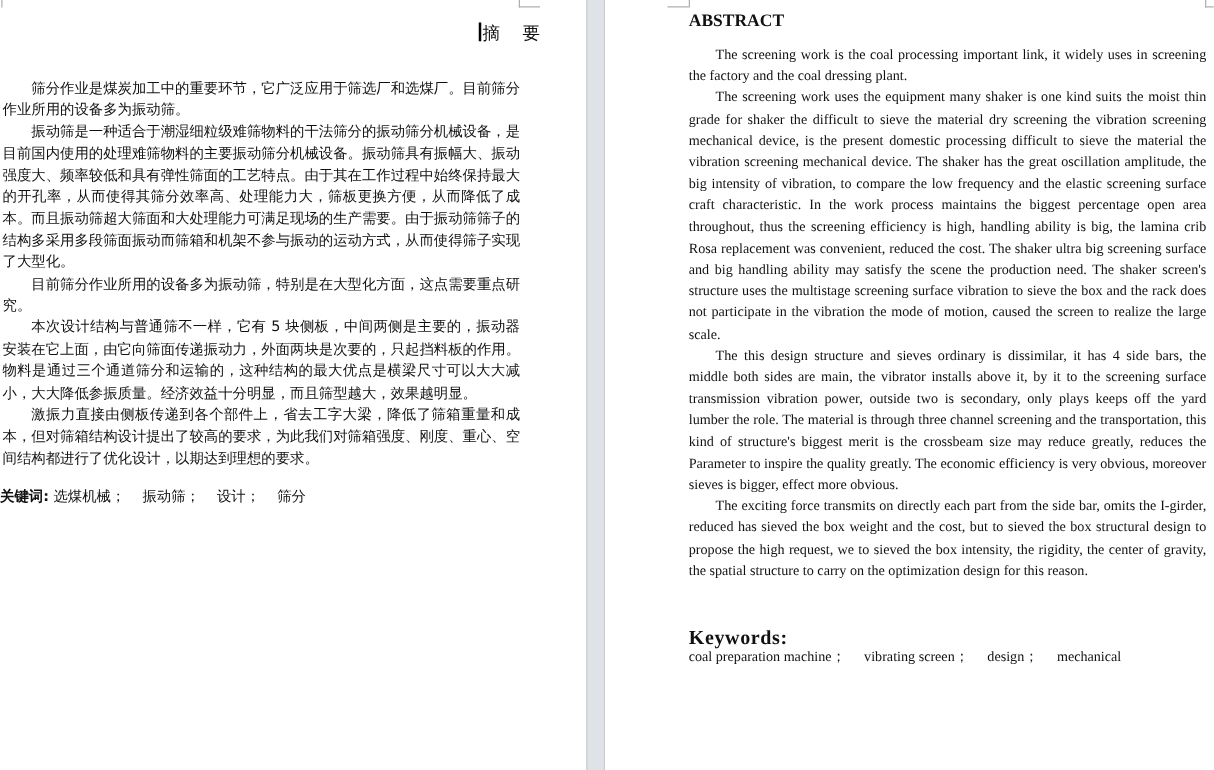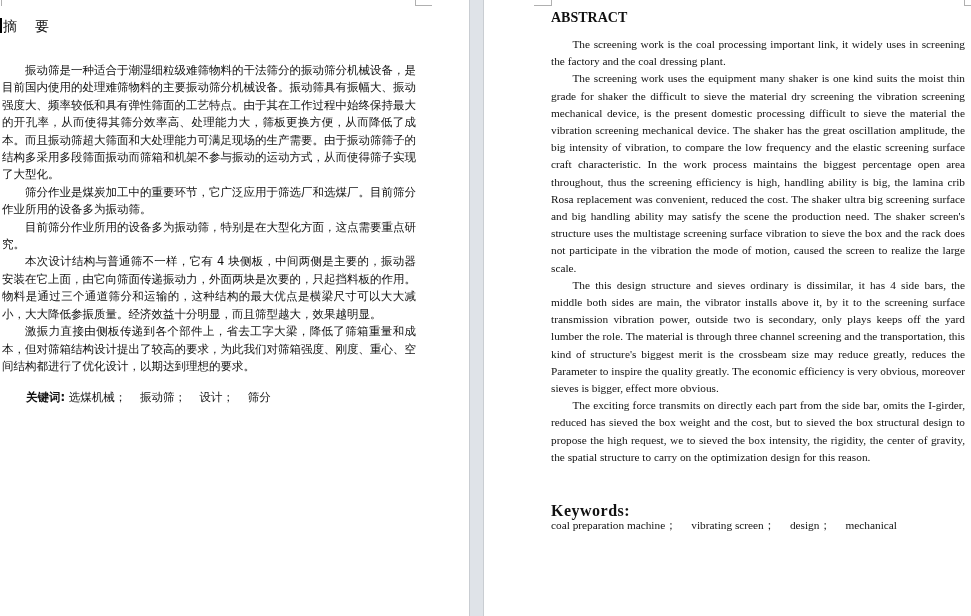--- a/index.html
+++ b/index.html
@@ -16,38 +16,38 @@
     position: absolute; left: 469px; top: 0; width: 15px; height: 616px;
     background: #dfe3e8;
     border-left: 1px solid #c9cdd2;
     border-right: 1px solid #c9cdd2;
     box-sizing: border-box;
   }
   .corner { position: absolute; background: #b0b0b0; }
 
   
   .cn-title {
-    position: absolute; left: 0; width: 416px; top: 18px; text-align: left;
+    position: absolute; left: 16px; width: 416px; top: 18px; text-align: right;
     font-family: Liberation Sans, sans-serif; font-size: 14px; color: #111;
     letter-spacing: 0;
   }
   .cn-title .t1 { margin-right: 18px; }
   .cursor {
     display: inline-block; width: 2px; height: 15px; background: #000;
     vertical-align: -2px; margin-right: 1px;
   }
   .cn-body {
     position: absolute; left: 2px; top: 62px; width: 414px;
     font-family: "DejaVu Sans", sans-serif; font-size: 11.5px; line-height: 17.4px;
     color: #111; text-align: justify;
   }
   .cn-body p { margin: 0; text-indent: 2em; }
   .cn-keywords {
     position: absolute; left: 0; top: 390px; width: 416px;
-    font-family: "DejaVu Sans", sans-serif; font-size: 11.5px; color: #111; margin-left: 26px;
+    font-family: "DejaVu Sans", sans-serif; font-size: 11.5px; color: #111;
   }
   .cn-keywords .kw-label { font-weight: bold; }
   .cn-keywords .kw-item { margin-right: 10px; }
 
   
   .en-title {
     position: absolute; left: 551px; width: 414px; top: 10px; text-align: left;
     font-family: "Liberation Serif", serif; font-weight: bold; font-size: 14px; color: #111;
   }
   .en-body {
@@ -74,24 +74,24 @@
 
   <div class="corner" style="left:1px; top:0; width:1px; height:6px;"></div>
   <div class="corner" style="left:415px; top:0; width:1px; height:6px;"></div>
   <div class="corner" style="left:415px; top:5px; width:17px; height:1px;"></div>
 
   <div class="cn-title">
     <span class="cursor"></span><span class="t1">摘</span><span>要</span>
   </div>
 
   <div class="cn-body">
+    <p>筛分作业是煤炭加工中的重要环节，它广泛应用于筛选厂和选煤厂。目前筛分作业所用的设备多为振动筛。</p>
     <p>振动筛是一种适合于潮湿细粒级难筛物料的干法筛分的振动筛分机械设备，是目前国内使用的处理难筛物料的主要振动筛分机械设备。振动筛具有振幅大、振动强度大、频率较低和具有弹性筛面的工艺特点。由于其在工作过程中始终保持最大的开孔率，从而使得其筛分效率高、处理能力大，筛板更换方便，从而降低了成本。而且振动筛超大筛面和大处理能力可满足现场的生产需要。由于振动筛筛子的结构多采用多段筛面振动而筛箱和机架不参与振动的运动方式，从而使得筛子实现了大型化。</p>
-    <p>筛分作业是煤炭加工中的重要环节，它广泛应用于筛选厂和选煤厂。目前筛分作业所用的设备多为振动筛。</p>
     <p>目前筛分作业所用的设备多为振动筛，特别是在大型化方面，这点需要重点研究。</p>
-    <p>本次设计结构与普通筛不一样，它有 4 块侧板，中间两侧是主要的，振动器安装在它上面，由它向筛面传递振动力，外面两块是次要的，只起挡料板的作用。物料是通过三个通道筛分和运输的，这种结构的最大优点是横梁尺寸可以大大减小，大大降低参振质量。经济效益十分明显，而且筛型越大，效果越明显。</p>
+    <p>本次设计结构与普通筛不一样，它有 5 块侧板，中间两侧是主要的，振动器安装在它上面，由它向筛面传递振动力，外面两块是次要的，只起挡料板的作用。物料是通过三个通道筛分和运输的，这种结构的最大优点是横梁尺寸可以大大减小，大大降低参振质量。经济效益十分明显，而且筛型越大，效果越明显。</p>
     <p>激振力直接由侧板传递到各个部件上，省去工字大梁，降低了筛箱重量和成本，但对筛箱结构设计提出了较高的要求，为此我们对筛箱强度、刚度、重心、空间结构都进行了优化设计，以期达到理想的要求。</p>
   </div>
 
   <div class="cn-keywords">
     <span class="kw-label">关键词:</span>
     <span class="kw-item">选煤机械；</span>
     <span class="kw-item">振动筛；</span>
     <span class="kw-item">设计；</span>
     <span class="kw-item">筛分</span>
   </div>

